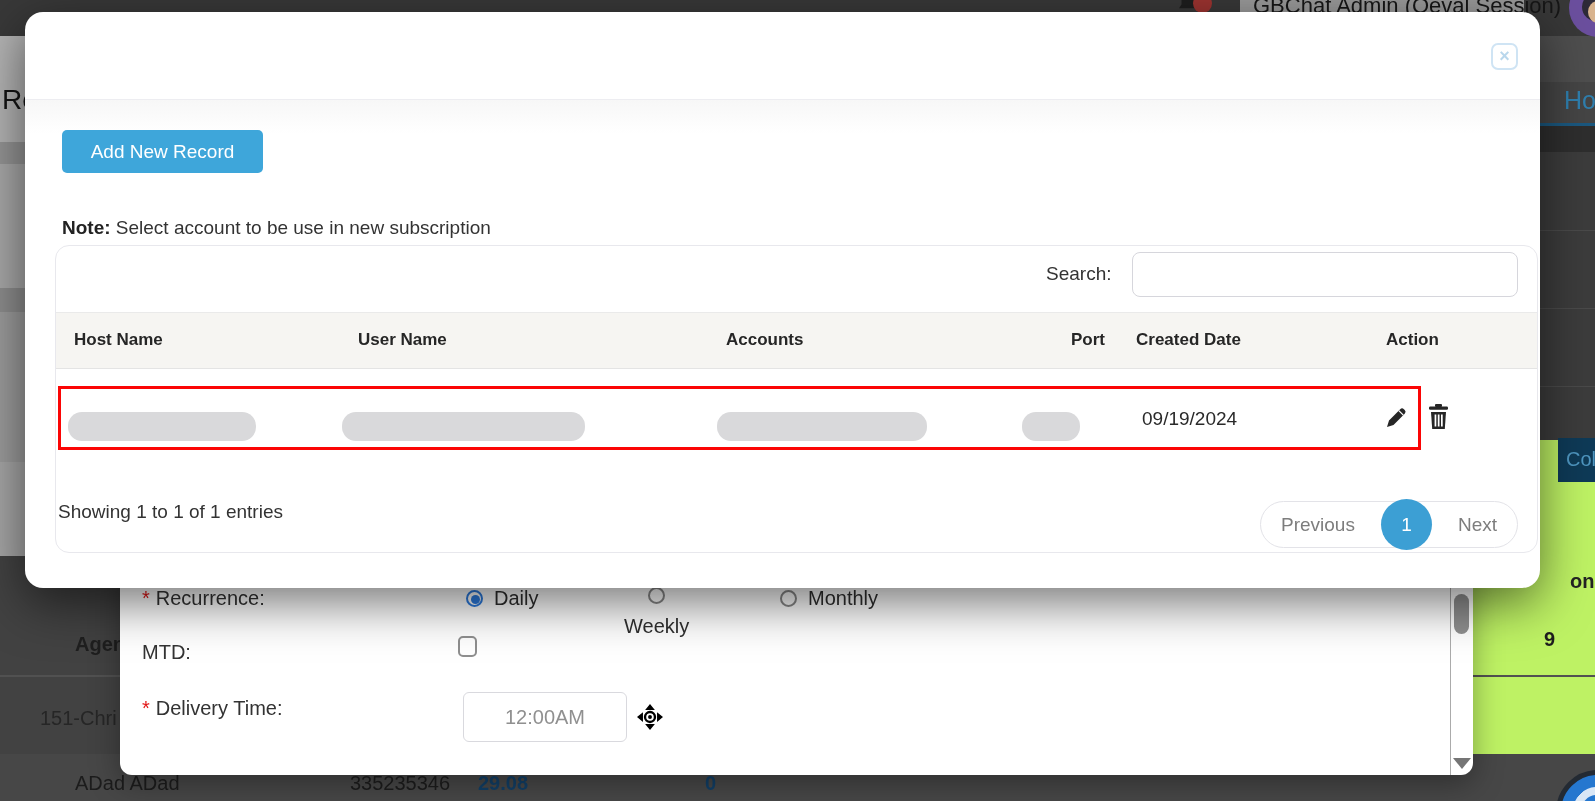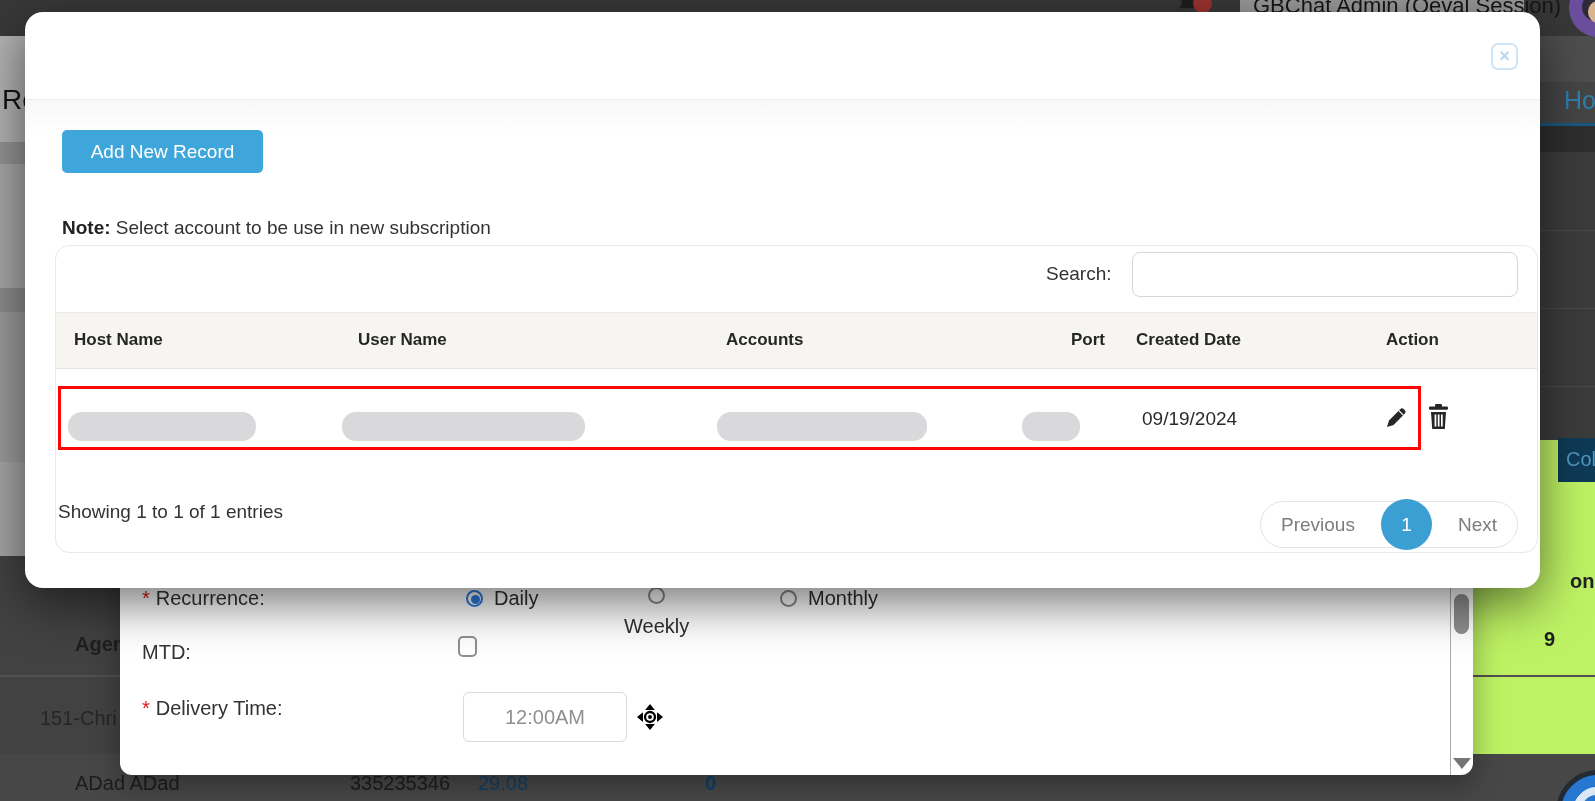--- a/index.html
+++ b/index.html
@@ -43,21 +43,21 @@
   .bg-on { left:1570px; top:570px; font-size:20px; font-weight:bold; color:#232323; z-index:1; }
   .bg-9  { left:1544px; top:628px; font-size:20px; font-weight:bold; color:#1e1e1e; z-index:1; }
   .bg-div-l675 { left:0; top:675px; width:120px; height:2px; background:#515151; z-index:1; }
   .bg-div-r675 { left:1473px; top:675px; width:122px; height:2px; background:#515151; z-index:1; }
   .bg-agent { left:75px; top:633px; font-size:20px; font-weight:bold; color:#1f1f1f; z-index:1; white-space:nowrap; }
   .bg-151 { left:40px; top:707px; font-size:20px; color:#262626; z-index:1; white-space:nowrap; }
 
   .bg-bottomband { left:0; top:754px; width:1595px; height:47px; background:#474747; z-index:1; }
   .bg-b-name { left:75px;  top:772px; font-size:20px; color:#1c1c1c; z-index:1; }
   .bg-b-num  { left:350px; top:772px; font-size:20px; color:#1c1c1c; z-index:1; }
-  .bg-b-m1   { left:478px; top:772px; font-size:20px; font-weight:normal; color:#123f66; z-index:1; }
+  .bg-b-m1   { left:478px; top:772px; font-size:20px; font-weight:bold; color:#123f66; z-index:1; }
   .bg-b-m2   { left:705px; top:772px; font-size:20px; font-weight:bold; color:#123f66; z-index:1; }
 
   .blue-widget { left:1556px; top:770px; width:84px; height:84px; border-radius:50%;
                  background:#2577cf; border:5px solid #232a33; z-index:6; }
   .blue-widget-arc { position:absolute; left:12px; top:12px; width:48px; height:48px;
                      border-radius:50%; border:8px solid #d9e7f6; border-right-color:transparent;
                      border-bottom-color:transparent; transform:rotate(45deg); }
 
   
   .form-modal { left:120px; top:560px; width:1353px; height:215px; background:#fff;

